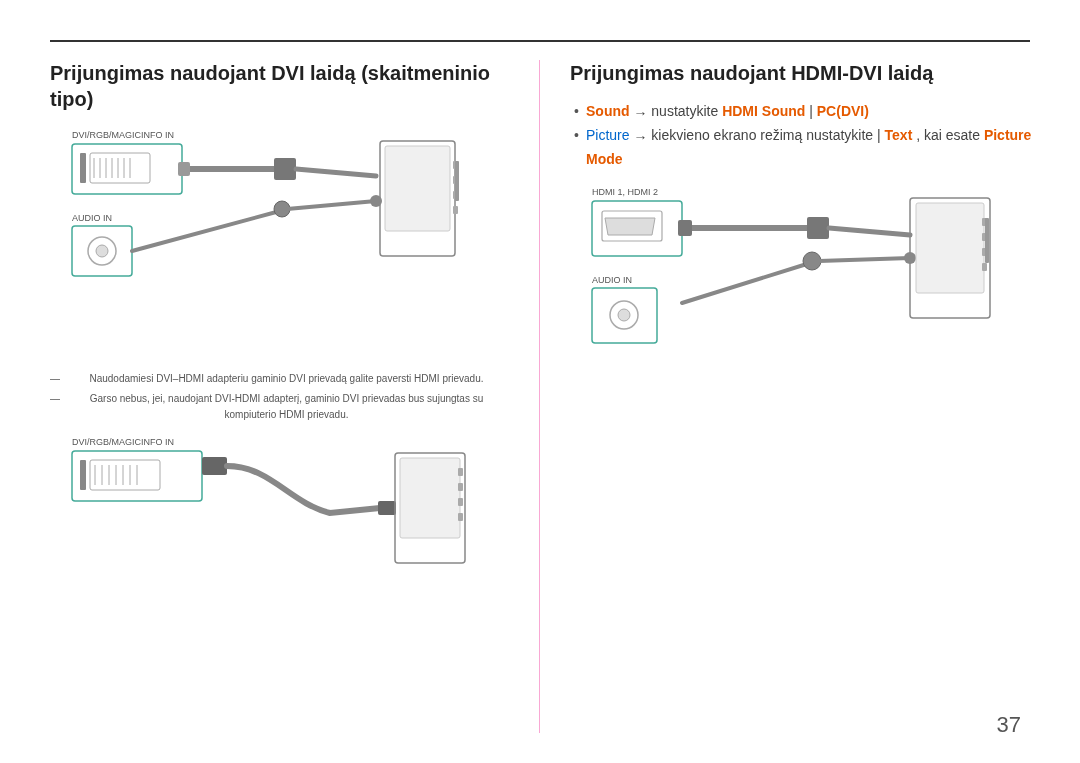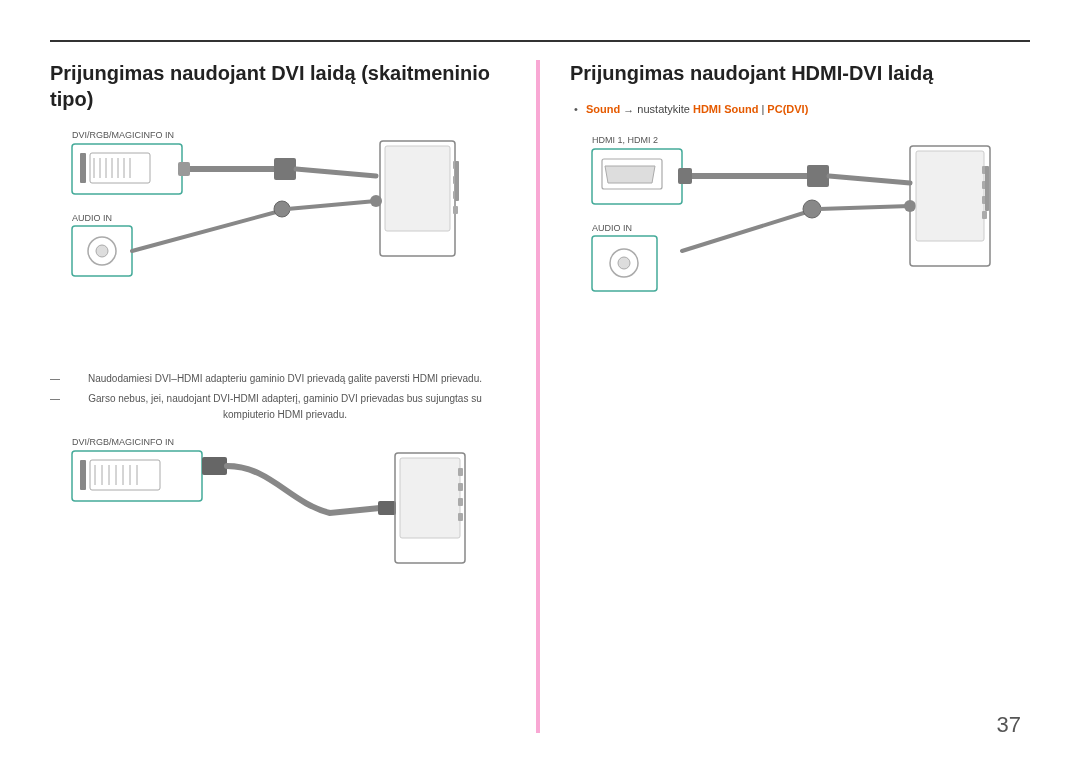--- a/index.html
+++ b/index.html
@@ -26,21 +26,21 @@
     }
     .content-row {
       display: flex;
       flex: 1;
       gap: 0;
     }
     .left-section {
       width: 490px;
       flex-shrink: 0;
       padding-right: 30px;
-      border-right: 4px solid #f9a8d4;
+      border-right: 1px solid #f9a8d4;
     }
     .right-section {
       flex: 1;
       padding-left: 30px;
     }
     h1 {
       font-size: 20px;
       font-weight: bold;
       color: #222;
       margin-bottom: 14px;
@@ -51,21 +51,21 @@
       color: #444;
       line-height: 1.6;
       margin-bottom: 10px;
     }
     .bullet-list {
       list-style: none;
       margin-bottom: 12px;
       padding-left: 4px;
     }
     .bullet-list li {
-      font-size: 11px;
+      font-size: 14px;
       color: #444;
       line-height: 1.7;
       padding-left: 12px;
       position: relative;
     }
     .bullet-list li::before {
       content: '•';
       position: absolute;
       left: 0;
       color: #555;
@@ -214,20 +214,27 @@
 
 
       <ul class="bullet-list">
         <li>
           <span class="highlight-orange">Sound</span>
           <span> → nustatykite </span>
           <span class="highlight-orange">HDMI Sound</span>
           <span> | </span>
           <span class="highlight-orange">PC(DVI)</span>
         </li>
+        <li>
+          <span class="highlight-blue">Picture</span>
+          <span> → kiekvieno ekrano režimą nustatykite | </span>
+          <span class="highlight-orange">Text</span>
+          <span>, kai esate </span>
+          <span class="highlight-orange">Picture Mode</span>
+        </li>
       </ul>
 
       <div class="right-diagram">
         <svg width="480" height="280">
 
           <text x="22" y="12" font-size="9" fill="#555">HDMI 1, HDMI 2</text>
 
           <rect x="22" y="18" width="90" height="55" rx="3" ry="3" fill="white" stroke="#4a9" stroke-width="1.5"></rect>
 
           <rect x="32" y="28" width="60" height="30" rx="2" fill="none" stroke="#aaa" stroke-width="1.2"></rect>

